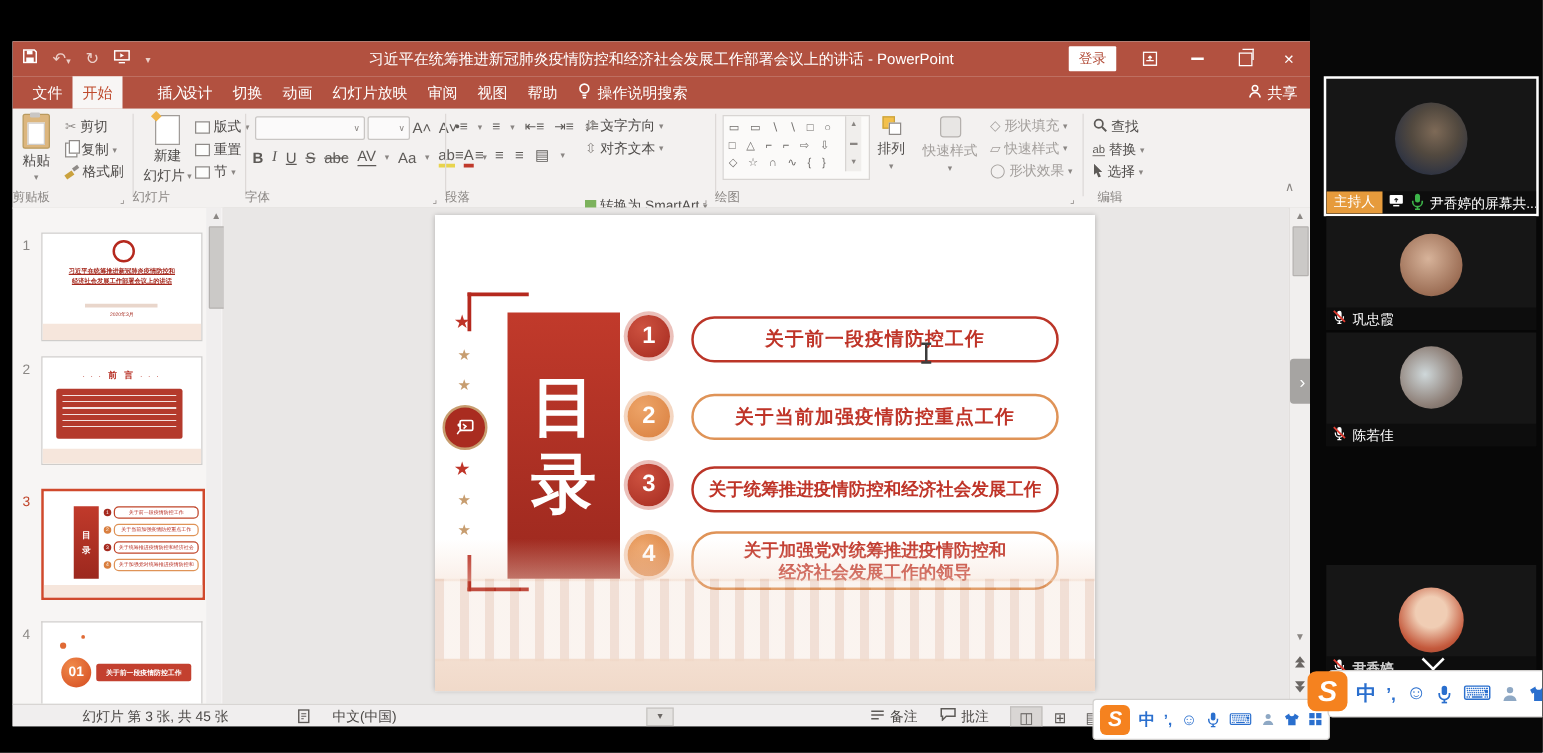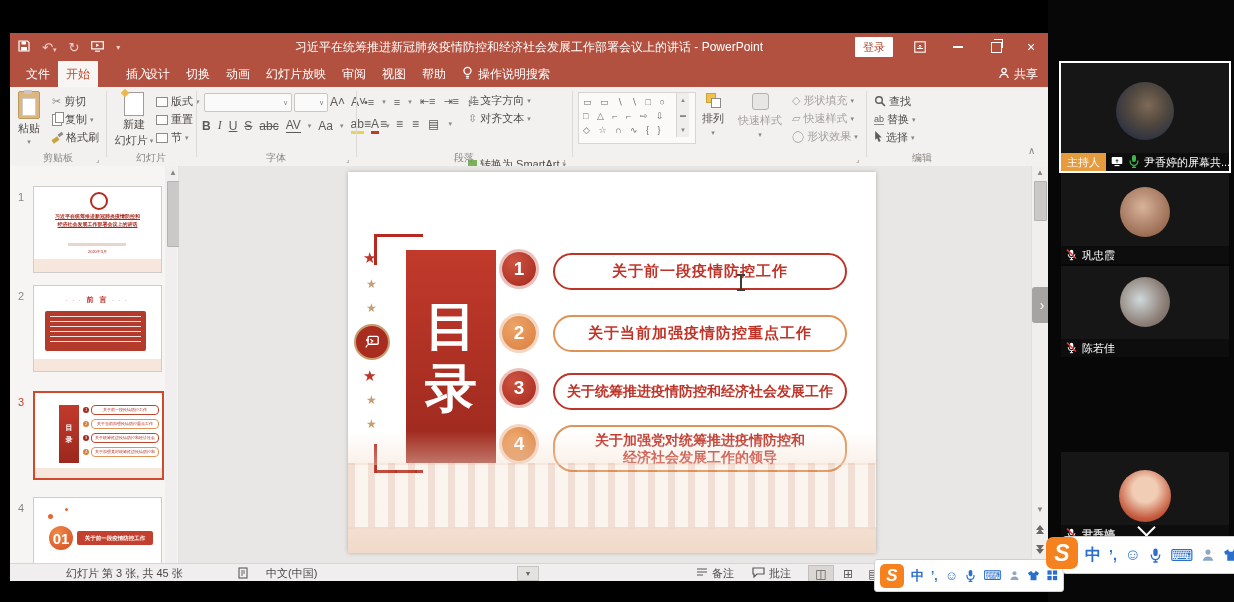--- a/index.html
+++ b/index.html
@@ -16,21 +16,21 @@
   .ic-rest{width:9px;height:9px;border:1px solid #fff;position:relative;background:transparent;}
   .ic-rest:before{content:"";position:absolute;left:2px;top:-4px;width:8px;height:8px;border:1px solid #fff;border-left:none;border-bottom:none;}
   .menubar{position:absolute;left:0;top:28px;right:0;height:26px;background:#b25140;}
   .tab{position:absolute;top:0;height:26px;line-height:26px;text-align:center;color:#fff;font-size:12px;}
   .tab.active{background:#f8f6f5;color:#bf4b2e;}
   .tellme{position:absolute;left:452px;top:0;height:26px;display:flex;align-items:center;gap:5px;color:#fff;font-size:12px;}
   .sharebtn{position:absolute;right:10px;top:0;height:26px;display:flex;align-items:center;gap:4px;color:#fff;font-size:12px;}
   
   .ribbon{position:absolute;left:0;top:54px;right:0;height:79px;background:#f3f1f0;border-bottom:1px solid #d6d3d1;font-size:11px;color:#4e4b49;}
   .gsep{position:absolute;top:4px;height:66px;width:1px;background:#ddd9d7;}
-  .glabel{position:absolute;bottom:1px;font-size:10px;color:#8a8683;text-align:center;}
+  .glabel{position:absolute;bottom:1px;font-size:10px;color:#8a8683;text-align:left;}
   .launcher{position:absolute;bottom:2px;font-size:8px;color:#8a8683;}
   .rrow{position:absolute;display:flex;align-items:center;gap:3px;white-space:nowrap;}
   .car{font-size:7px;color:#8a8683;}
   .gray{color:#a39f9c;}
   .ic-paste{width:20px;height:26px;background:#dcb67e;border:1px solid #b99a5f;border-radius:2px;position:relative;}
   .ic-paste:before{content:"";position:absolute;left:3px;top:6px;width:12px;height:16px;background:#fff;border:1px solid #cfcdcb;}
   .ic-paste:after{content:"";position:absolute;left:5px;top:-2px;width:8px;height:4px;background:#c9c6c4;border-radius:1px;}
   .ic-copy{width:8px;height:10px;border:1px solid #8f8b88;background:#fff;position:relative;}
   .ic-copy:after{content:"";position:absolute;left:2px;top:-3px;width:7px;height:9px;border:1px solid #8f8b88;background:#fff;}
   .ic-brush{width:11px;height:10px;position:relative;}
@@ -308,20 +308,21 @@
       <div class="rrow gray" style="left:782px;top:24px;">
           <span>▱</span>
           <span>快速样式</span>
           <span class="car">▾</span>
         </div>
       <div class="rrow gray" style="left:782px;top:42px;">
           <span>◯</span>
           <span>形状效果</span>
           <span class="car">▾</span>
         </div>
+      <div class="glabel" style="left:562px;width:294px;">绘图</div>
       <span class="launcher" style="left:846px;">⌟</span>
       <div class="gsep" style="left:856px;"></div>
 
       <div class="rrow" style="left:864px;top:7px;">
           <span><svg width="12" height="12" viewBox="0 0 12 12">
               <circle cx="5" cy="5" r="3.3" fill="none" stroke="#5d5a57" stroke-width="1.4"></circle>
               <path d="M7.6 7.6L11 11" stroke="#5d5a57" stroke-width="1.6"></path>
             </svg></span>
           <span>查找</span>
         </div>
@@ -384,21 +385,21 @@
             <span class="mini-circ" style="background:#d97f3f;">4</span>
             <span class="mini-pill" style="width:62px;border-color:#df9357;">关于加强党对统筹推进疫情防控和</span>
           </div>
         <div style="position:absolute;left:0;bottom:0;right:0;height:10px;background:#f6e6dc;"></div>
       </div>
 
       <span class="tnum" style="top:336px;">4</span>
       <div class="thumb" style="top:331px;height:66px;border-bottom:none;">
         <span style="position:absolute;left:14px;top:16px;width:5px;height:5px;border-radius:50%;background:#e06a35;"></span>
         <span style="position:absolute;left:31px;top:10px;width:3px;height:3px;border-radius:50%;background:#e06a35;"></span>
-        <div style="position:absolute;left:15px;top:28px;width:24px;height:24px;border-radius:50%;background:radial-gradient(circle at 35% 30%,#f08a4a,#d44a20);color:#fff;font-weight:700;font-size:15px;display:flex;align-items:center;justify-content:center;">01</div>
+        <div style="position:absolute;left:15px;top:28px;width:24px;height:24px;border-radius:50%;background:radial-gradient(circle at 35% 30%,#f08a4a,#d44a20);color:#fff;font-weight:700;font-size:11px;display:flex;align-items:center;justify-content:center;">01</div>
         <div style="position:absolute;left:43px;top:33px;width:76px;height:14px;background:#c3402f;border-radius:2px;color:#fff;font-size:5.5px;font-weight:700;display:flex;align-items:center;justify-content:center;">关于前一段疫情防控工作</div>
       </div>
     </div>
 
     <div class="pscroll">
       <div class="sarrow">▲</div>
       <div class="sthumb" style="top:15px;height:64px;"></div>
     </div>
 
     <div class="canvas">

